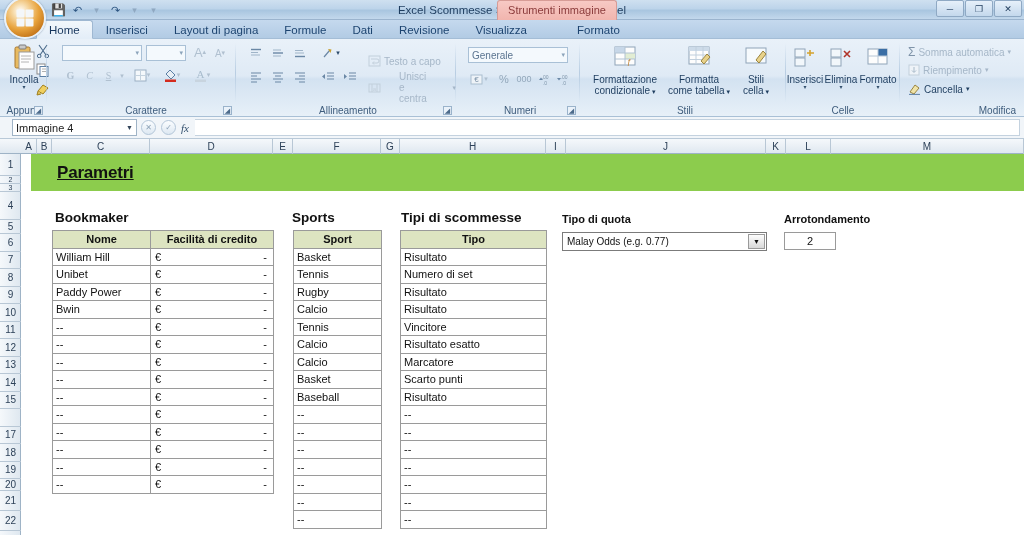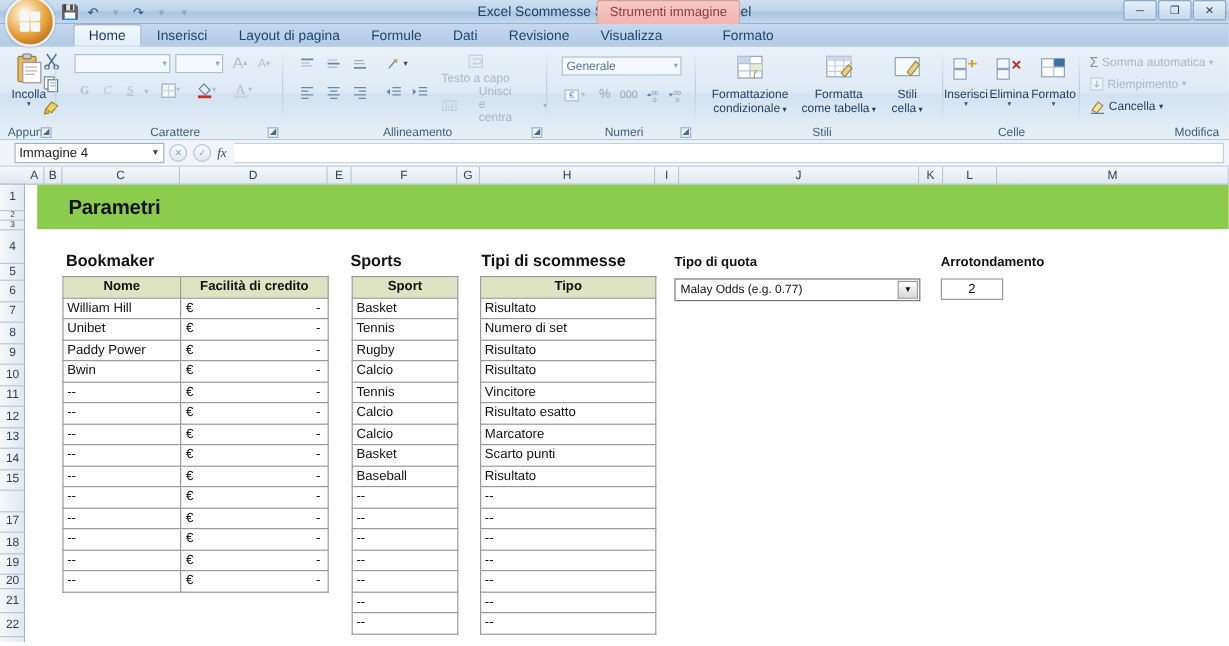--- a/index.html
+++ b/index.html
@@ -51,21 +51,21 @@
     background:linear-gradient(to bottom,#e6f0fa,#c4d8ec);
     display:flex;align-items:center;justify-content:center;font-size:9px;color:#244060;
   }
 
   
   .tabstrip{
     position:relative; height:19px; width:1024px;
     background:linear-gradient(to bottom,#c5d9ee,#b2cbe4);
     border-bottom:1px solid #a4bdd6;
   }
-  .tabs{ position:absolute; left:61px; top:0; height:19px; display:flex; }
+  .tabs{ position:absolute; left:36px; top:0; height:19px; display:flex; }
   .tab{
     height:19px; line-height:19px; padding:0 12px; font-size:11.5px; color:#1d4470;
     border:1px solid transparent; border-bottom:none; cursor:default; white-space:nowrap;
   }
   .tab.active{
     background:linear-gradient(to bottom,#f2f7fc,#e4eef8);
     border:1px solid #9fb8d2; border-bottom:1px solid #e4eef8; border-radius:3px 3px 0 0;
     color:#17365d;
   }
   .tab.ctx{ color:#1d4470; }
@@ -148,21 +148,21 @@
   .rowhead .rh{
     position:absolute; left:0; width:21px; text-align:center;
     font-size:10px; color:#2d4158; border-bottom:1px solid #b8c7d5;
     line-height:1; display:flex; align-items:center; justify-content:center;
   }
   .sheet{ position:absolute; left:21px; top:15px; width:1003px; height:381px; background:#ffffff;}
 
   .banner{
     position:absolute; background:#8ccc4d; display:flex; align-items:center;
   }
-  .banner .btitle{ margin-left:26px; font-size:17px; font-weight:bold; color:#111; letter-spacing:-0.2px;}
+  .banner .btitle{ margin-left:26px; font-size:17px; font-weight:bold; color:#111; letter-spacing:-0.2px;text-decoration:underline;}
 
   .sec-title{ position:absolute; font-size:13.5px; font-weight:bold; color:#111; white-space:nowrap;}
   .field-label{ position:absolute; font-size:11px; font-weight:bold; color:#111; white-space:nowrap;}
 
   .xtable{ position:absolute; border-collapse:collapse; table-layout:fixed; }
   .xtable td, .xtable th{
     border:1px solid #9a9a9a; font-size:11px; color:#111; padding:0 3px;
     height:17.5px; overflow:hidden; white-space:nowrap; font-weight:normal;
   }
   .xtable th{
@@ -400,21 +400,21 @@
         </svg>
     </div>
     <div class="ftbtn en" style="left:100px; top:30px; width:20px;">
       <svg width="14" height="12" viewBox="0 0 14 12">
           <line x1="6" y1="2" x2="13" y2="2" stroke="#6a87a5"></line>
           <line x1="6" y1="5" x2="13" y2="5" stroke="#6a87a5"></line>
           <line x1="6" y1="8" x2="13" y2="8" stroke="#6a87a5"></line>
           <path d="M1 3 L4 5.5 L1 8 Z" fill="#6a87a5"></path>
         </svg>
     </div>
-    <div class="smbtn dis" style="left:128px; top:6px;flex-direction:column;">
+    <div class="smbtn dis" style="left:128px; top:16px;">
       <span class="iconbox">
         <svg width="13" height="12" viewBox="0 0 13 12">
             <rect x="1" y="1" width="11" height="10" fill="none" stroke="#c2cfdb"></rect>
             <path d="M3 4 L9 4 M9 4 Q11 4 11 6 Q11 8 9 8 L5 8 M6 6.5 L4.5 8 L6 9.5" stroke="#c2cfdb" fill="none"></path>
           </svg>
       </span>
       <span>Testo a capo</span>
     </div>
     <div class="smbtn dis" style="left:128px; top:32px;gap:18px;">
       <span class="iconbox">

